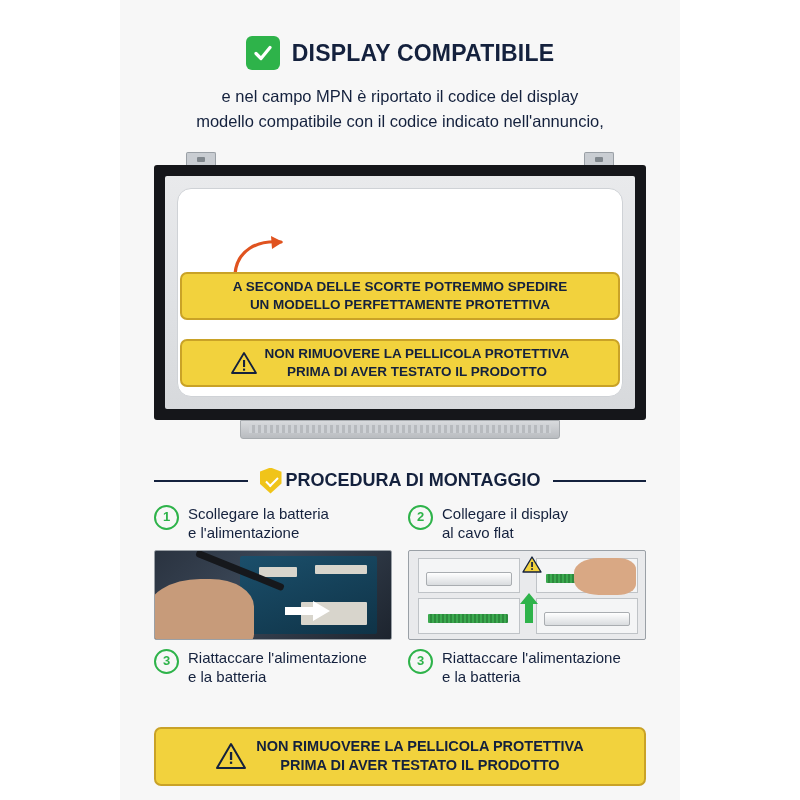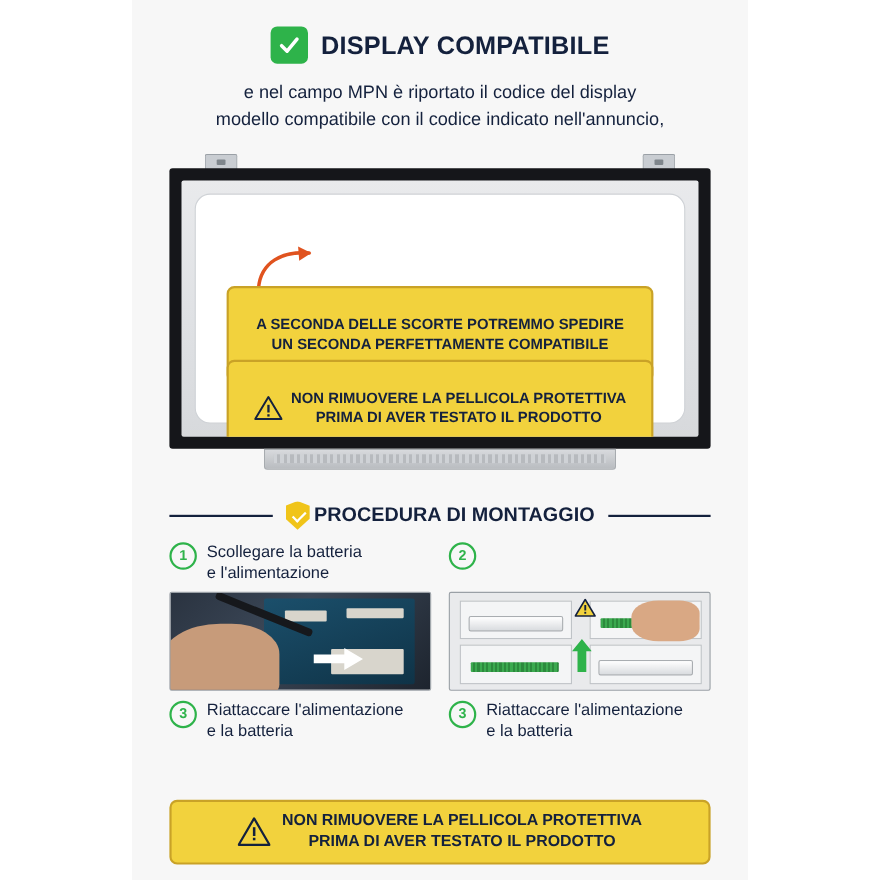--- a/index.html
+++ b/index.html
@@ -29,21 +29,21 @@
     background: #f7f7f7;
     box-sizing: border-box;
   }
 
   
   .header {
     display: flex;
     align-items: center;
     justify-content: center;
     gap: 12px;
-    padding-top: 24px;
+    padding-top: 36px;
   }
   .check-box {
     width: 34px;
     height: 34px;
     border-radius: 6px;
     background: #2eb34a;
     display: flex;
     align-items: center;
     justify-content: center;
   }
@@ -117,30 +117,30 @@
     position: absolute;
     left: 66px;
     top: 58px;
     width: 60px;
     height: 42px;
   }
   .callout {
     position: absolute;
     left: 50%;
     transform: translateX(-50%);
-    width: 388px;
+    width: 440px;
     background: #f2d23d;
     border: 2px solid #c9a227;
     border-radius: 7px;
     text-align: center;
     color: #14213d;
     font-weight: bold;
     font-size: 13.5px;
     line-height: 1.35;
-    padding: 24px 6px;
+    padding: 4px 6px;
     box-sizing: border-box;
   }
   .callout.one { top: 96px; }
   .callout.two { top: 163px; }
   .callout .row {
     display: flex;
     align-items: center;
     justify-content: center;
     gap: 8px;
   }
@@ -364,21 +364,21 @@
         <div class="panel-inner">
           <div class="panel-screen"></div>
 
           <svg class="arrow-curve" viewBox="0 0 60 42">
             <path d="M4 40 C 6 16, 26 6, 50 8" fill="none" stroke="#e0531f" stroke-width="3.2" stroke-linecap="round"></path>
             <path d="M52 8 L 40 2 L 41 15 Z" fill="#e0531f"></path>
           </svg>
 
           <div class="callout one">
             <div>A SECONDA DELLE SCORTE POTREMMO SPEDIRE</div>
-            <div>UN SECONDA PERFETTAMENTE COMPATIBILE</div>
+            <div>UN MODELLO PERFETTAMENTE PROTETTIVA</div>
           </div>
 
           <div class="callout two">
             <div class="row">
               <svg class="warn-tri" width="26" height="24" viewBox="0 0 26 24">
                 <path d="M13 2 L25 22 L1 22 Z" fill="#f2d23d" stroke="#14213d" stroke-width="1.8" stroke-linejoin="round"></path>
                 <rect x="12" y="9" width="2.1" height="7" fill="#14213d"></rect>
                 <rect x="12" y="17.6" width="2.1" height="2.1" fill="#14213d"></rect>
               </svg>
               <div>
@@ -409,20 +409,24 @@
       <div class="step-label">
         <span class="num">1</span>
         <span>
           <span>Scollegare la batteria</span><br>
           <span>e l'alimentazione</span>
         </span>
       </div>
 
       <div class="step-label">
         <span class="num">2</span>
+        <span>
+          <span>Collegare il display</span><br>
+          <span>al cavo flat</span>
+        </span>
       </div>
 
       <div class="photo left">
         <div class="board"></div>
         <div class="chip" style="left:44%;top:18%;width:16%;height:12%;"></div>
         <div class="chip" style="left:68%;top:16%;width:22%;height:10%;"></div>
         <div class="chip" style="left:62%;top:58%;width:28%;height:26%;"></div>
         <div class="tool"></div>
         <div class="hand"></div>
         <svg class="arrow-w" width="46" height="22" viewBox="0 0 46 22">

